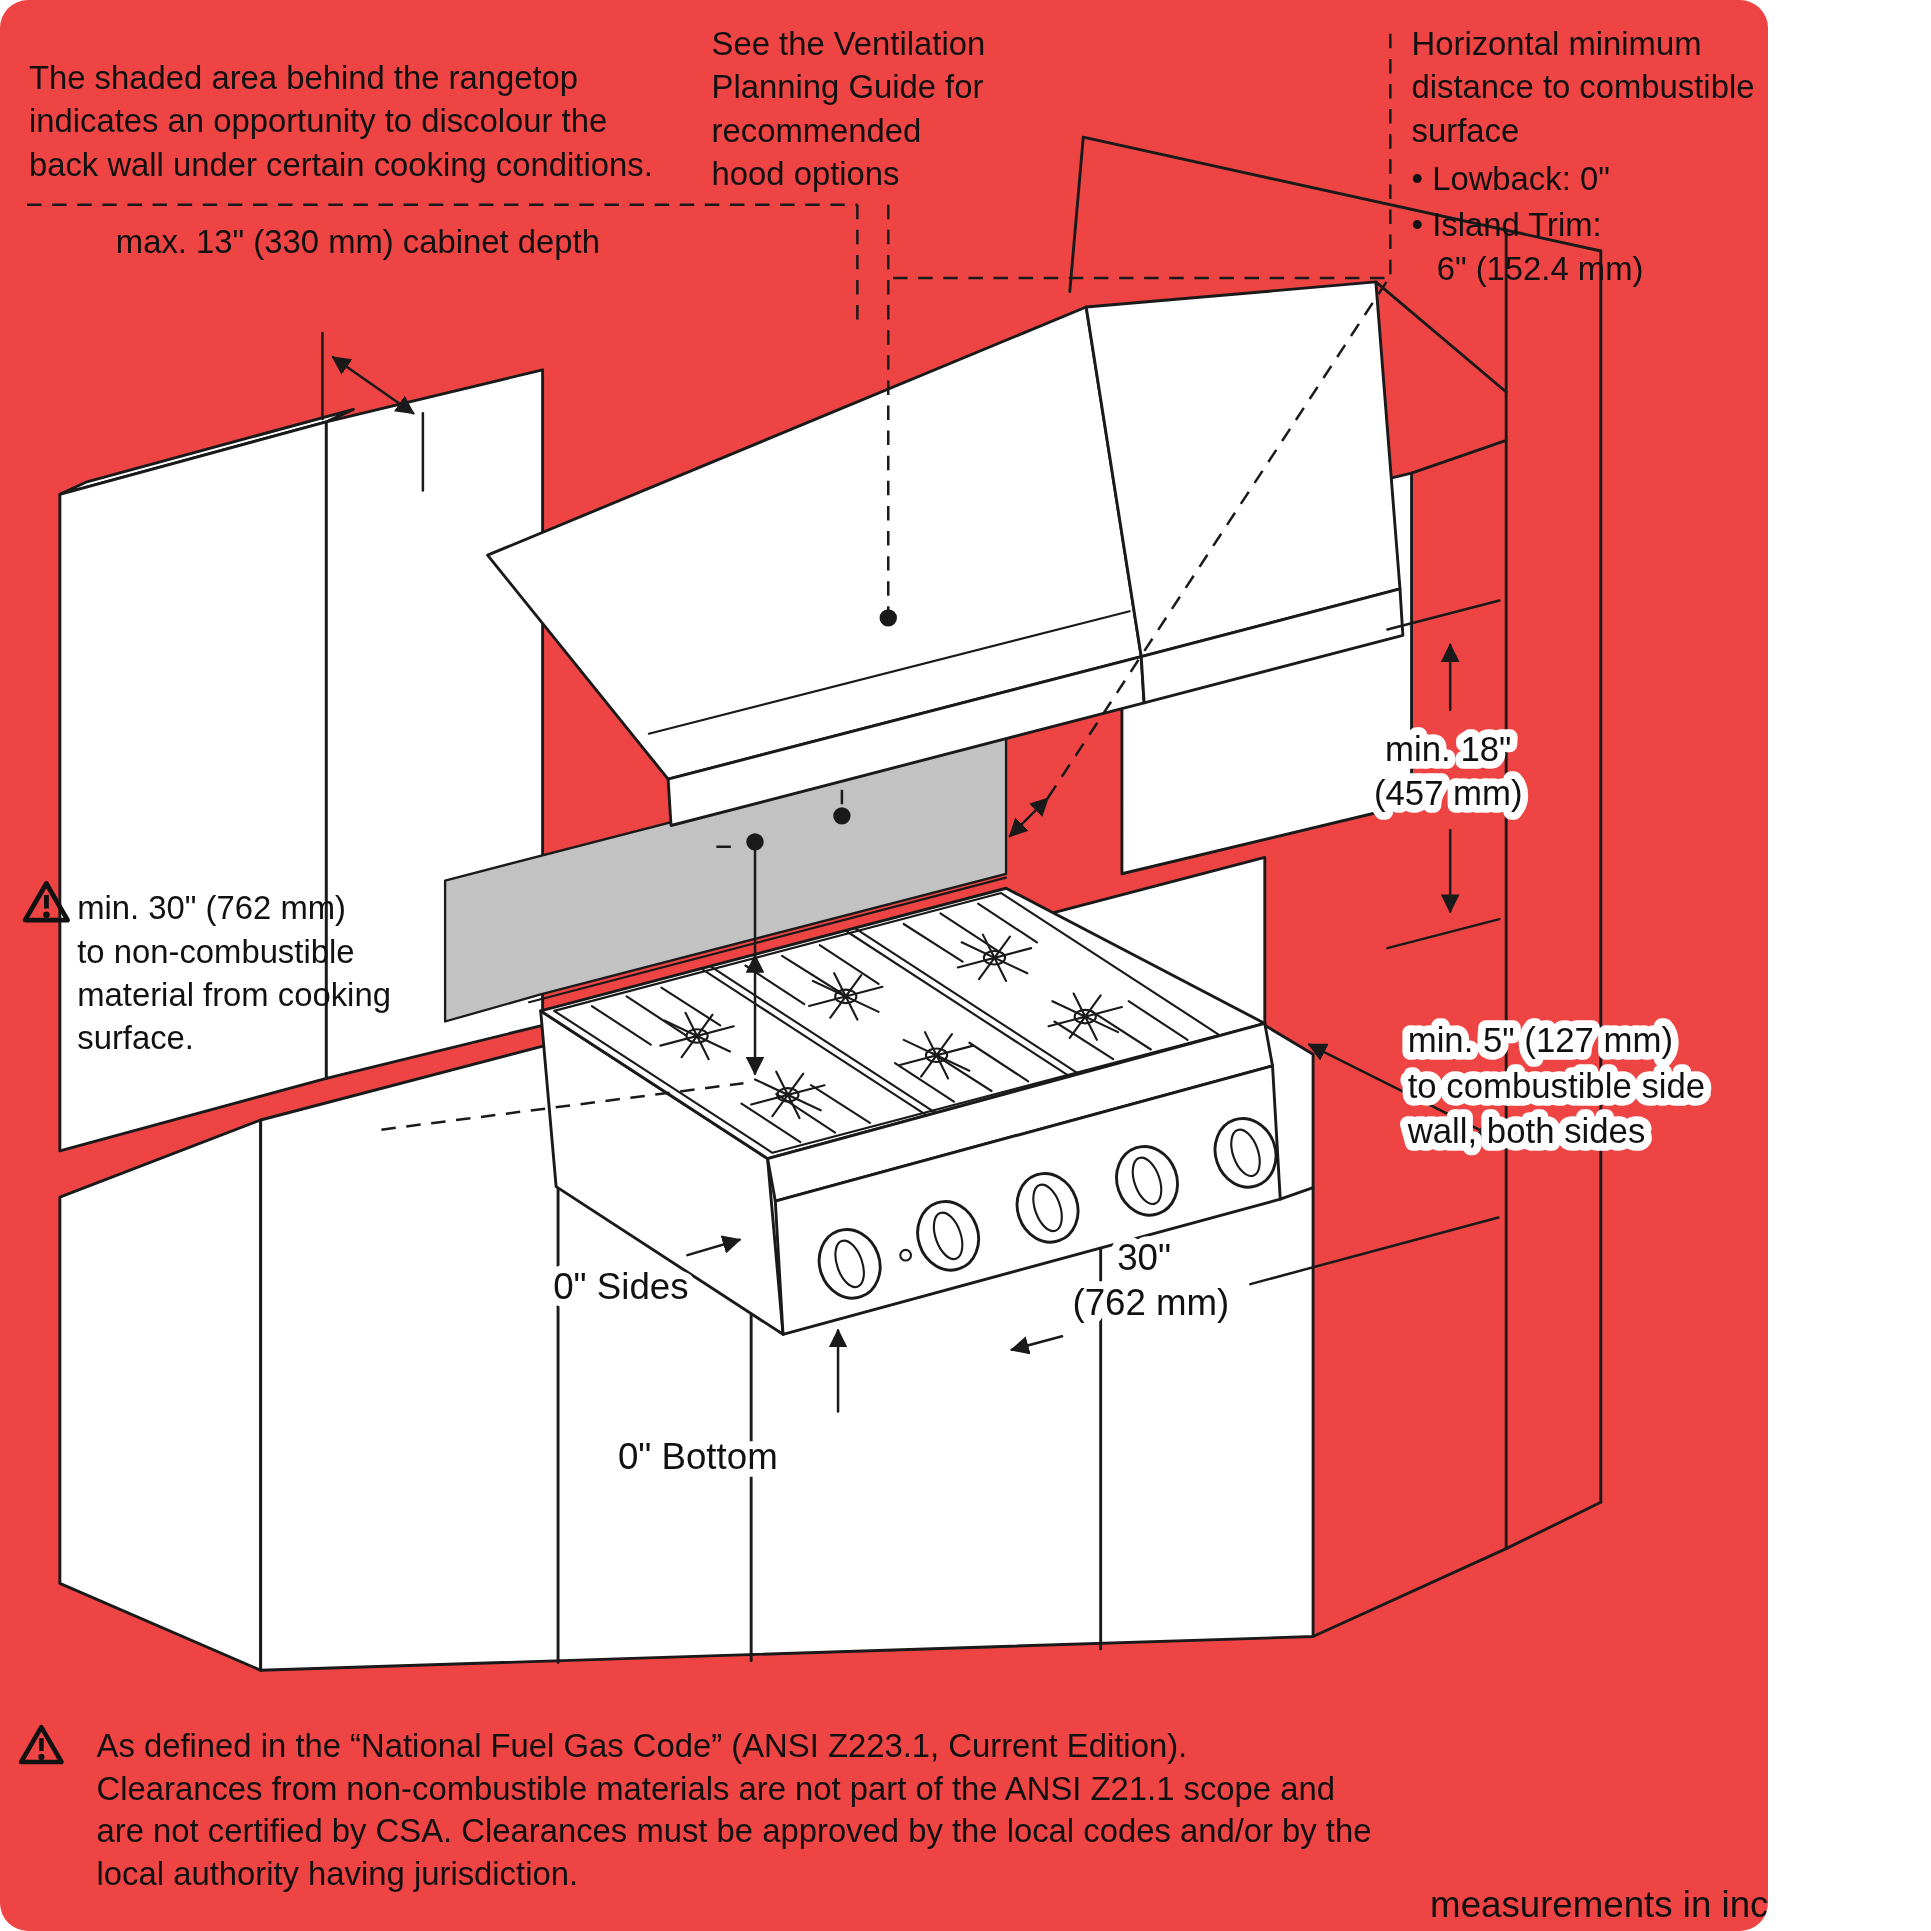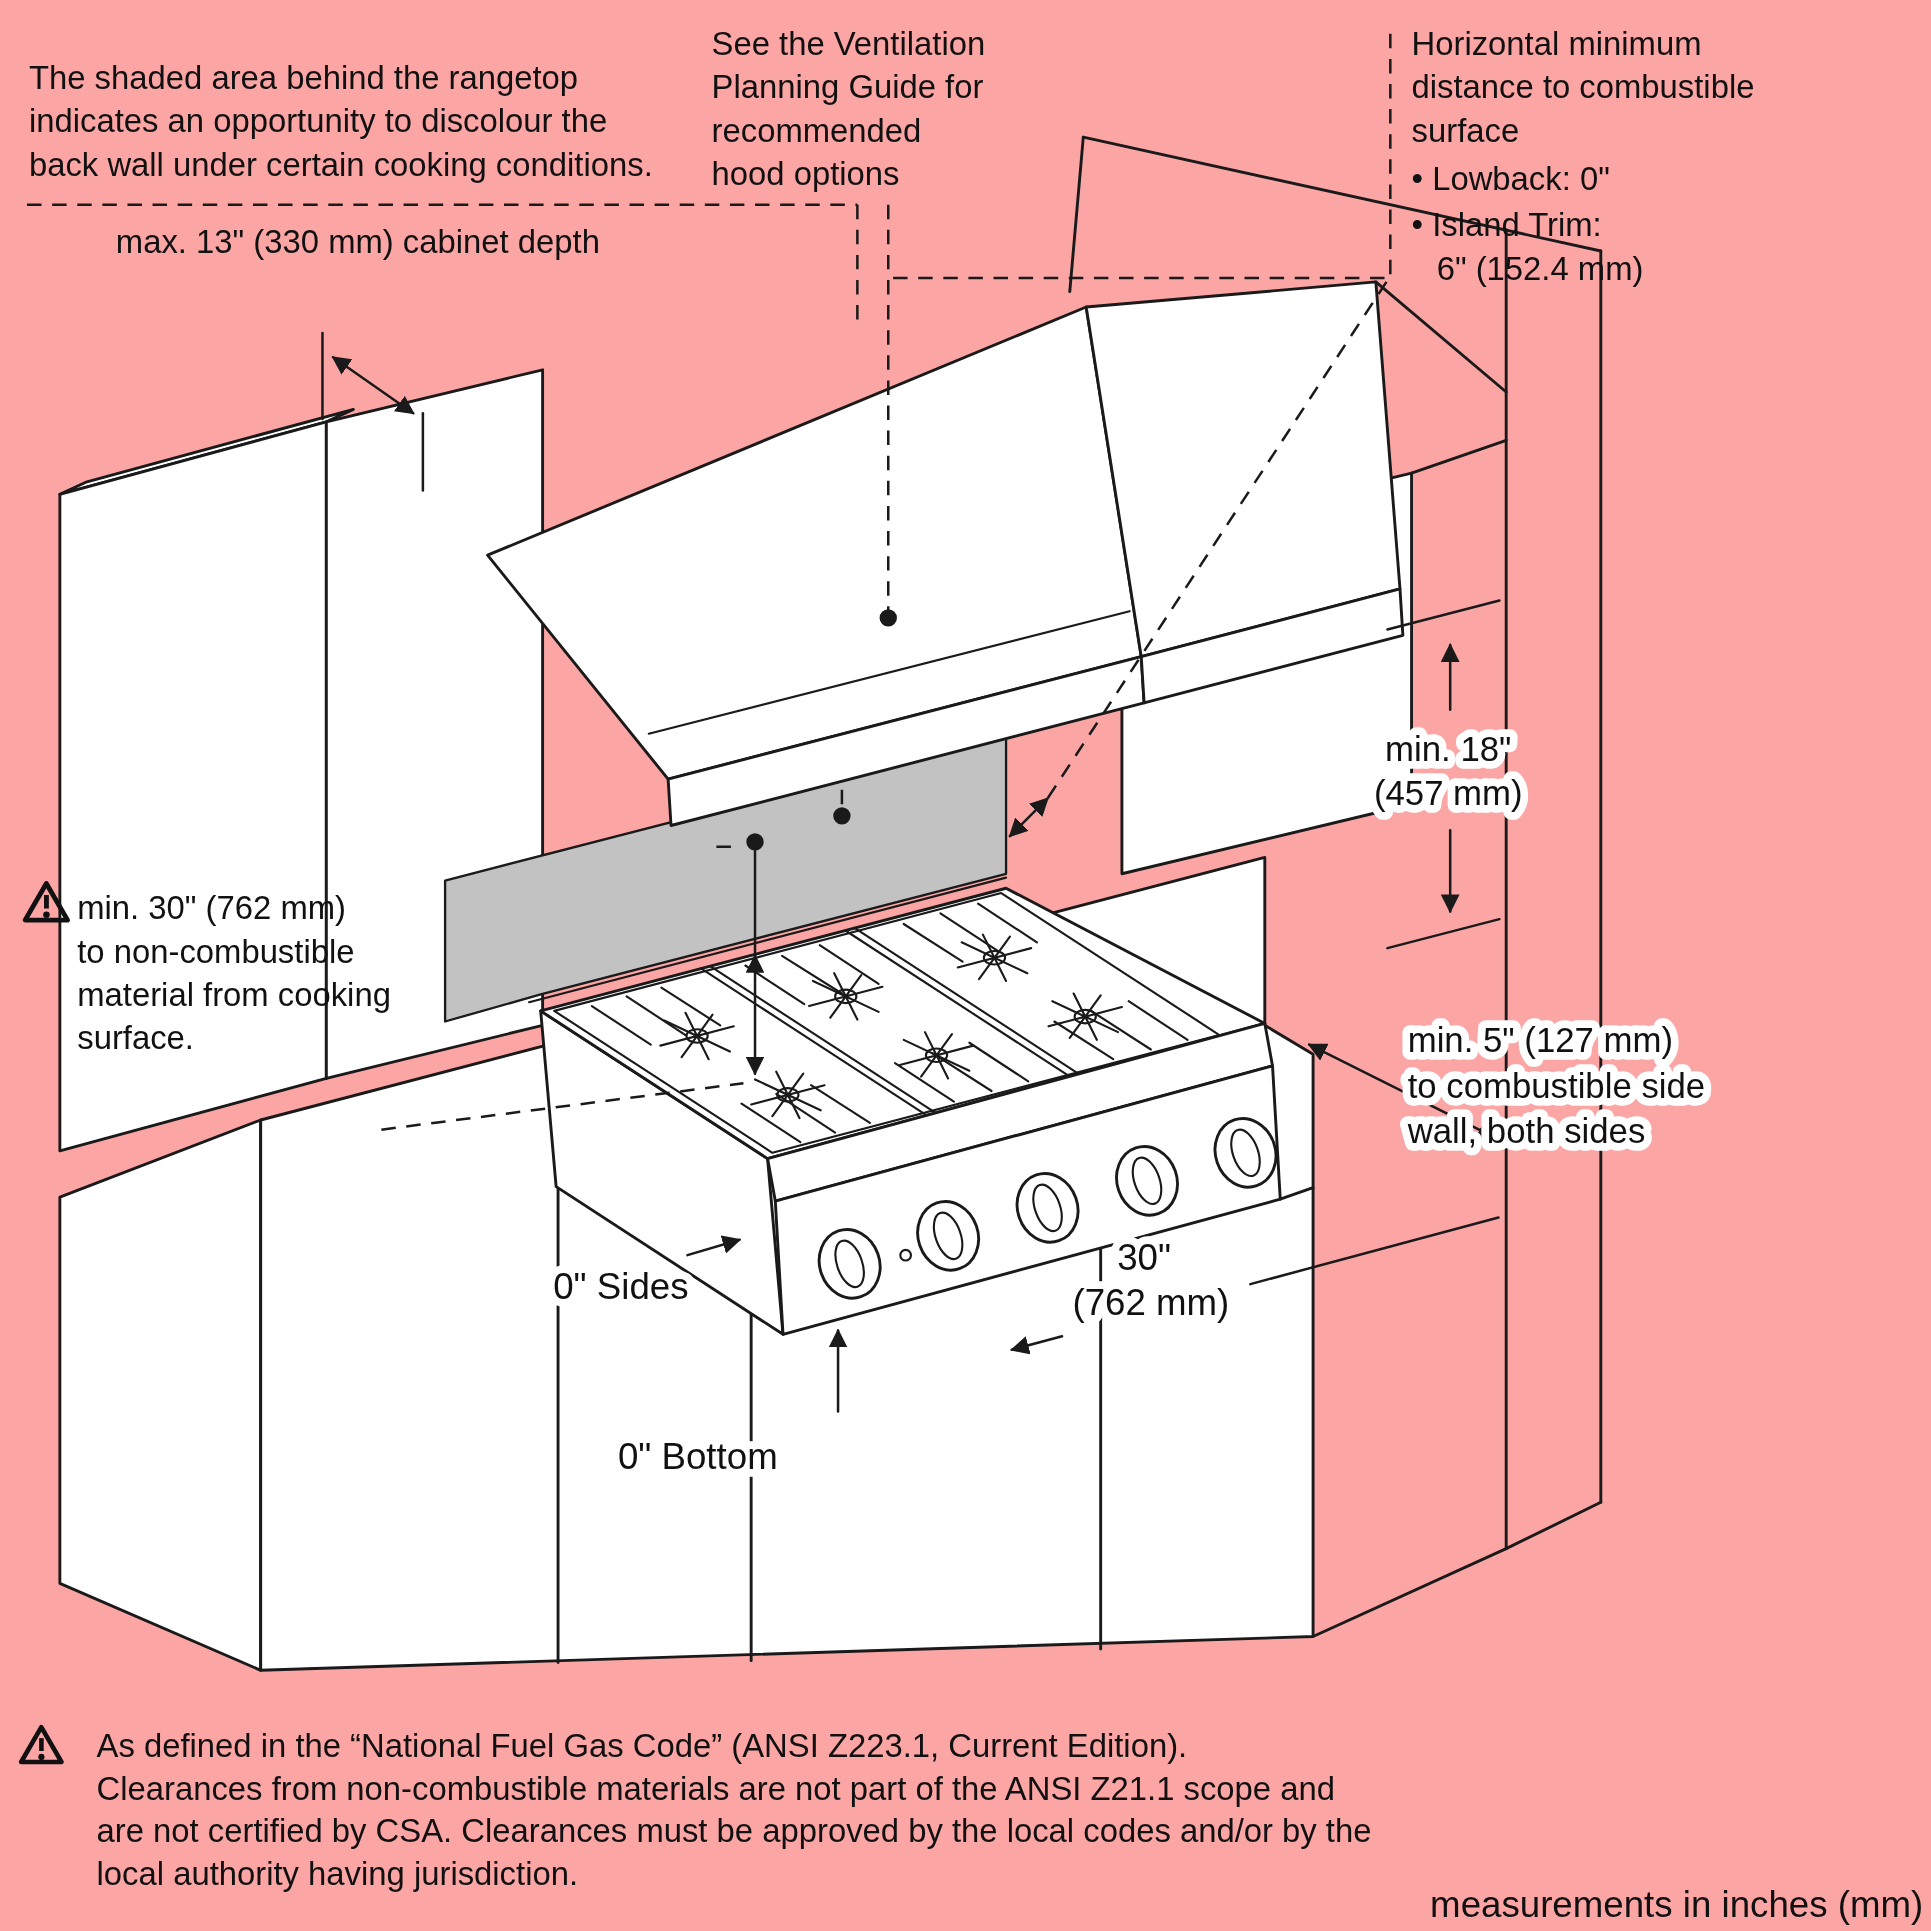--- a/index.html
+++ b/index.html
@@ -1,16 +1,16 @@
 <!DOCTYPE html>
 <html><head>
 <meta charset="utf-8">
 <style>
   html,body{margin:0;padding:0;background:#fff;}
-  .page{width:1931px;height:1931px;position:relative;background:#fca5a5;overflow:hidden;}
+  .page{width:1768px;height:1931px;position:relative;background:#ef4444;overflow:hidden;border-radius:28px;}
   svg{display:block;}
   text{font-family:"Liberation Sans","DejaVu Sans",sans-serif;fill:#111;}
   .t34{font-size:34px;}
   .t37{font-size:36px;}
   .t38{font-size:38px;}
   .halo{paint-order:stroke;stroke:#fff;stroke-width:16px;stroke-linejoin:round;}
   .ln{stroke:#1a1a1a;stroke-width:3;fill:none;stroke-linejoin:round;stroke-linecap:round;}
   .lnthin{stroke:#1a1a1a;stroke-width:2.2;fill:none;stroke-linejoin:round;stroke-linecap:round;}
   .fw{fill:#fff;stroke:#1a1a1a;stroke-width:3;stroke-linejoin:round;}
   .dim{stroke:#1a1a1a;stroke-width:2.6;fill:none;stroke-linecap:round;}

